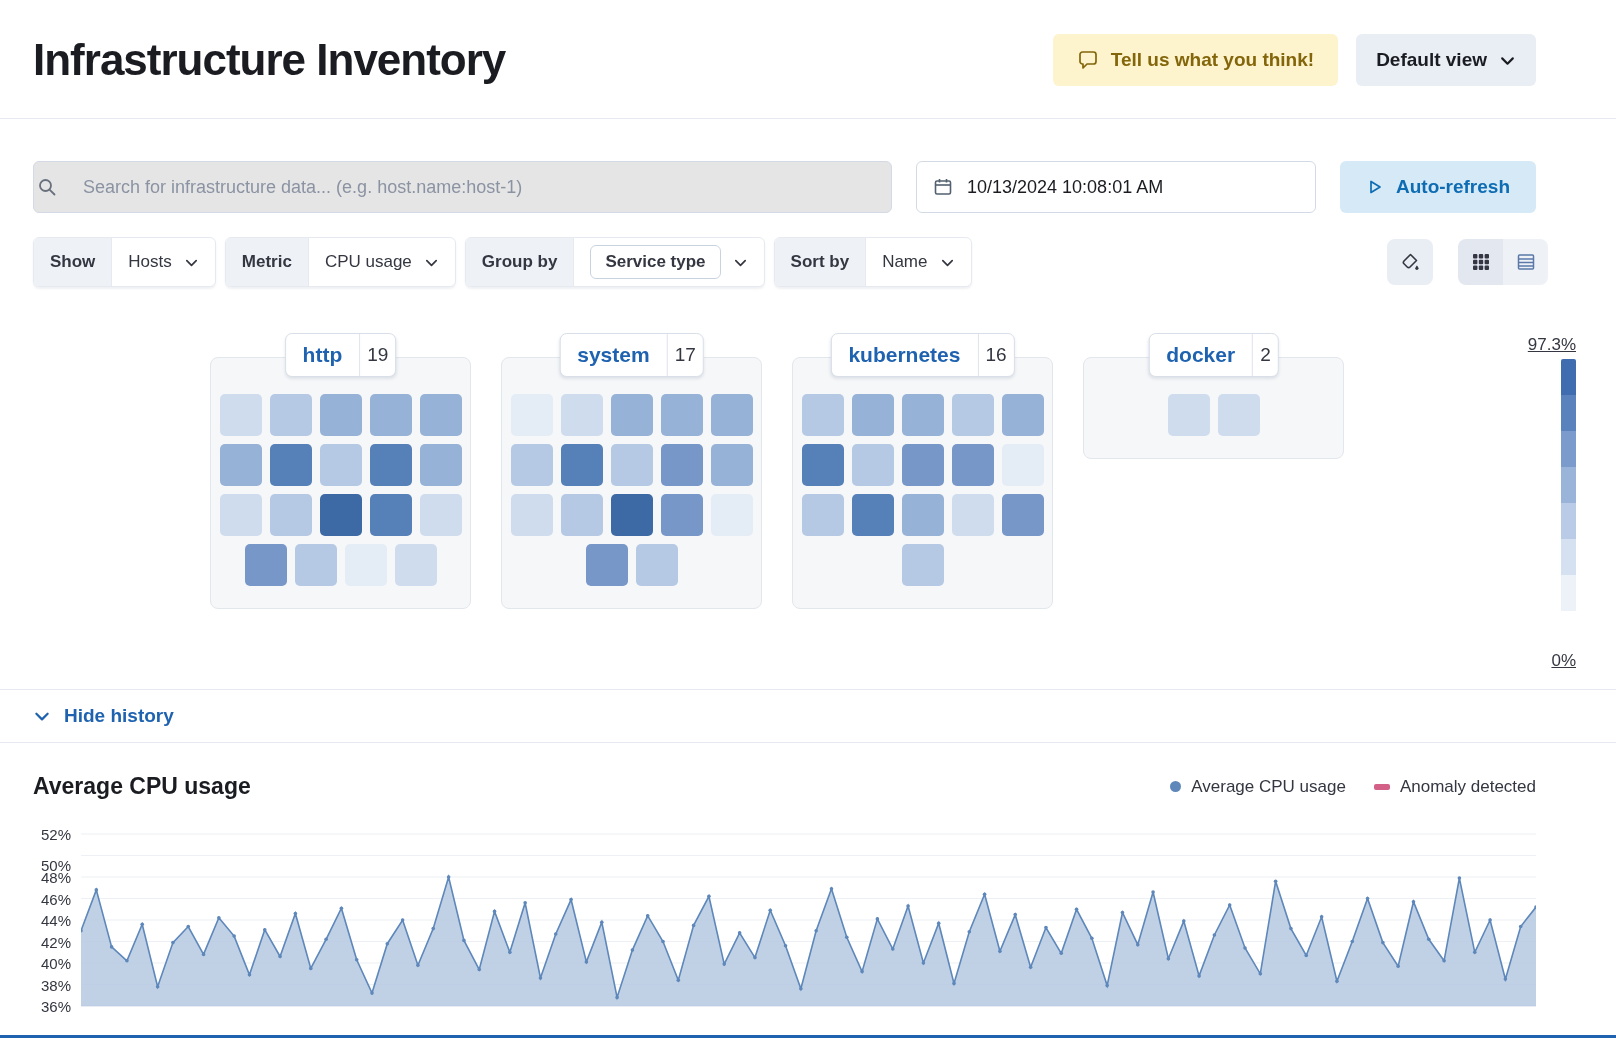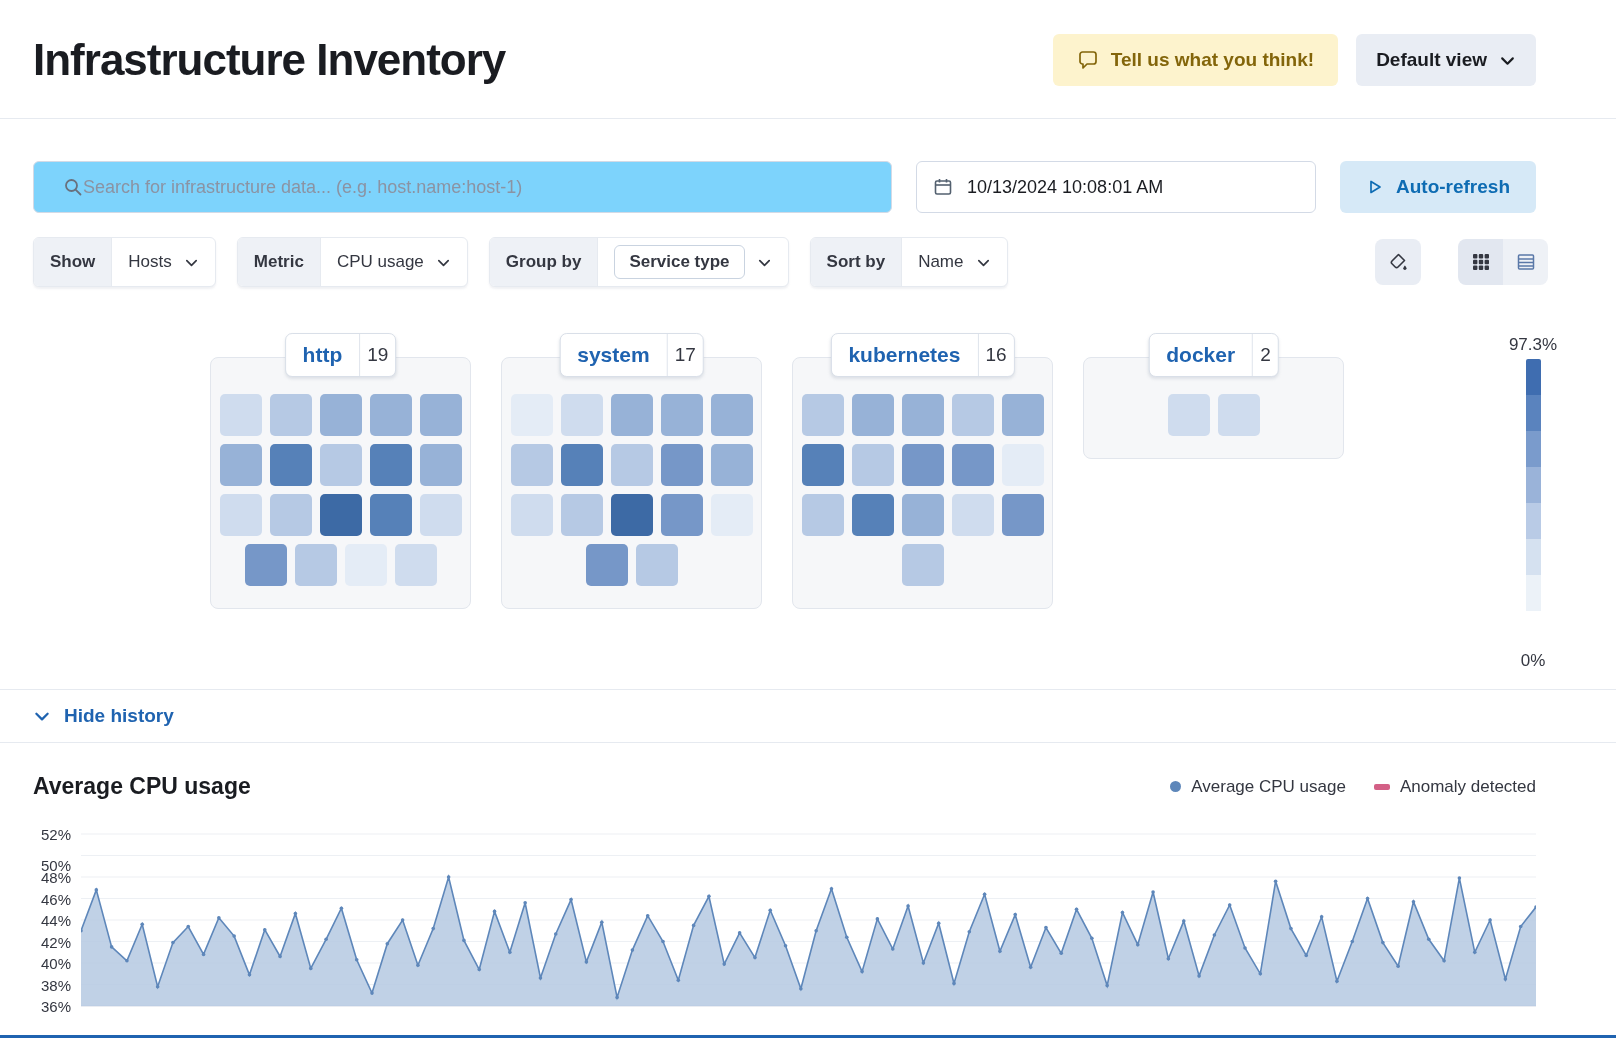--- a/index.html
+++ b/index.html
@@ -24,41 +24,41 @@
   }
   .view-btn{
     display:flex; align-items:center; gap:12px; background:#e9edf4; color:#1a1c21;
     border:none; border-radius:6px; padding:15px 20px; font-size:19px; font-weight:700;
     font-family:inherit; cursor:pointer;
   }
 
   
   .toolbar-row{ display:flex; gap:24px; margin:42px 80px 0 33px; }
   .search-box{
-    flex:1; display:flex; align-items:center; gap:0; height:52px;
-    border:1px solid #d3dae6; border-radius:6px; background:#7dd3fc; padding:0 29px;
+    flex:1; display:flex; align-items:center; gap:26px; height:52px;
+    border:1px solid #d3dae6; border-radius:6px; background:#e5e5e5; padding:0 3px;
   }
   .search-box input{
     flex:1; border:none; outline:none; font-family:inherit; font-size:18px; color:#343741;
     background:transparent;
   }
   .search-box input::placeholder{ color:#8b93a3; }
   .date-picker{
     width:400px; display:flex; align-items:center; gap:14px; height:52px;
     border:1px solid #d3dae6; border-radius:6px; background:#fff; padding:0 16px;
     font-family:inherit; font-size:18px; color:#1a1c21; cursor:pointer;
   }
   .auto-refresh{
     width:196px; display:flex; align-items:center; justify-content:center; gap:12px; height:52px;
     border:none; border-radius:6px; background:#d6e9f7; color:#0e6cb3;
     font-family:inherit; font-size:19px; font-weight:700; cursor:pointer;
   }
 
   
-  .filters-row{ display:flex; align-items:center; gap:21px; margin:24px 68px 0 33px; }
+  .filters-row{ display:flex; align-items:center; gap:9px; margin:24px 68px 0 33px; }
   .fcontrol{
     display:inline-flex; align-items:stretch; height:50px; border-radius:6px; overflow:hidden;
     border:1px solid #e6eaf0; box-shadow:0 2px 2px rgba(152,162,179,.15); background:#fff; cursor:pointer;
   }
   .flabel{
     background:#eef1f6; padding:0 16px; display:flex; align-items:center;
     font-weight:700; font-size:17px; color:#343741; border-right:1px solid #e6eaf0;
   }
   .fvalue{ display:flex; align-items:center; gap:12px; padding:0 16px; font-size:17px; font-weight:500; color:#343741; }
   .fvalue .boxed{
@@ -87,22 +87,22 @@
   }
   .group-name{ color:#1f63b0; font-weight:700; font-size:21px; padding:9px 17px; }
   .group-count{ border-left:1px solid #dfe4ec; padding:9px 7px; font-size:19px; display:flex; align-items:center; color:#343741; }
   .group-card{
     background:#f6f7f9; border:1px solid #e2e6ed; border-radius:8px;
     padding:36px 22px 22px 22px; display:flex; flex-direction:column; gap:8px; align-items:center;
   }
   .waffle-row{ display:flex; gap:8px; justify-content:center; }
   .node{ width:42px; height:42px; border-radius:5px; cursor:pointer; }
 
-  .scale{ width:86px; display:flex; flex-direction:column; align-items:center; gap:4px;
-          font-size:17px; color:#343741; padding-top:2px; }
+  .scale{ width:86px; display:flex; flex-direction:column; align-items:flex-end; gap:4px;
+          font-size:17px; color:#343741; padding-top:2px;text-decoration:underline; }
   .legend-bar{ width:15px; height:288px; display:flex; flex-direction:column; border-radius:2px; overflow:hidden; }
   .legend-step{ flex:1; }
 
   
   .history-toggle{
     display:flex; align-items:center; gap:13px; padding:15px 33px; margin-top:18px;
     border-top:1px solid #e6eaf0; border-bottom:1px solid #e6eaf0;
     color:#1f63b0; font-size:19px; font-weight:600; cursor:pointer;
   }
 

